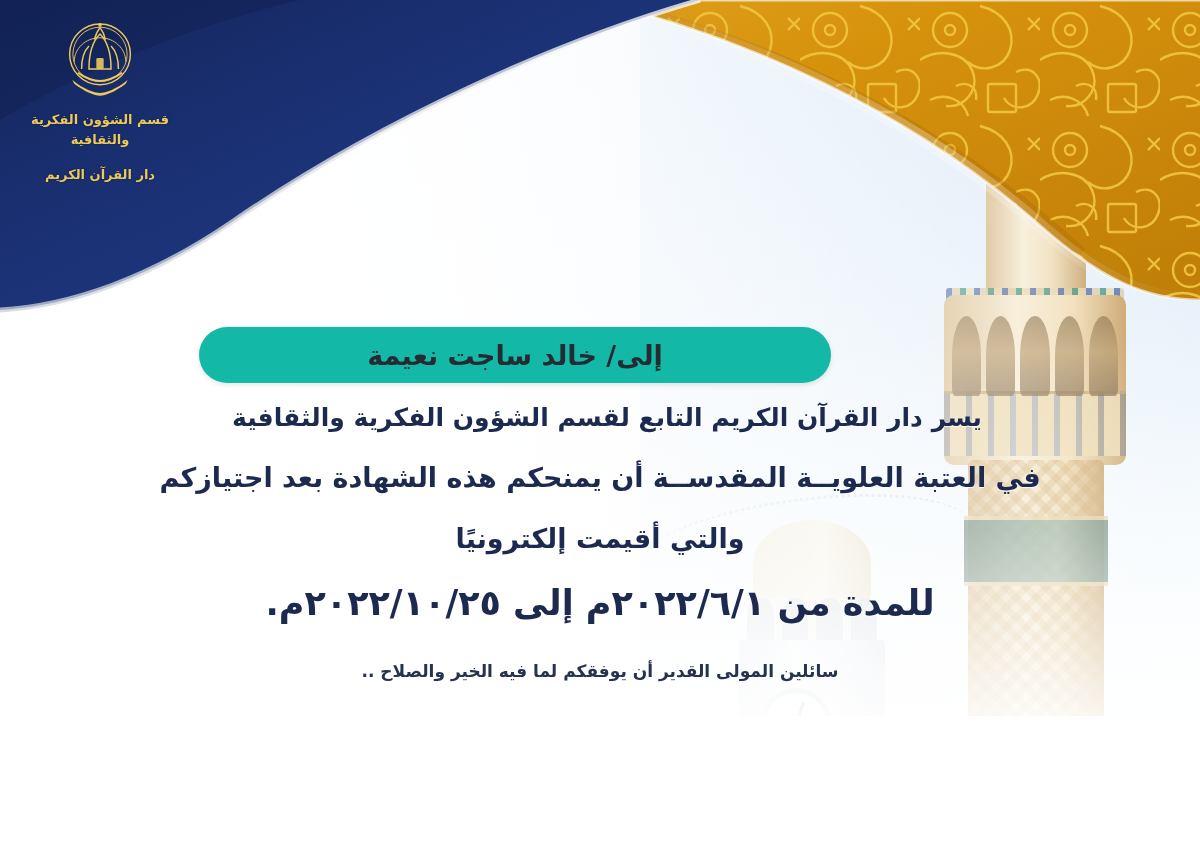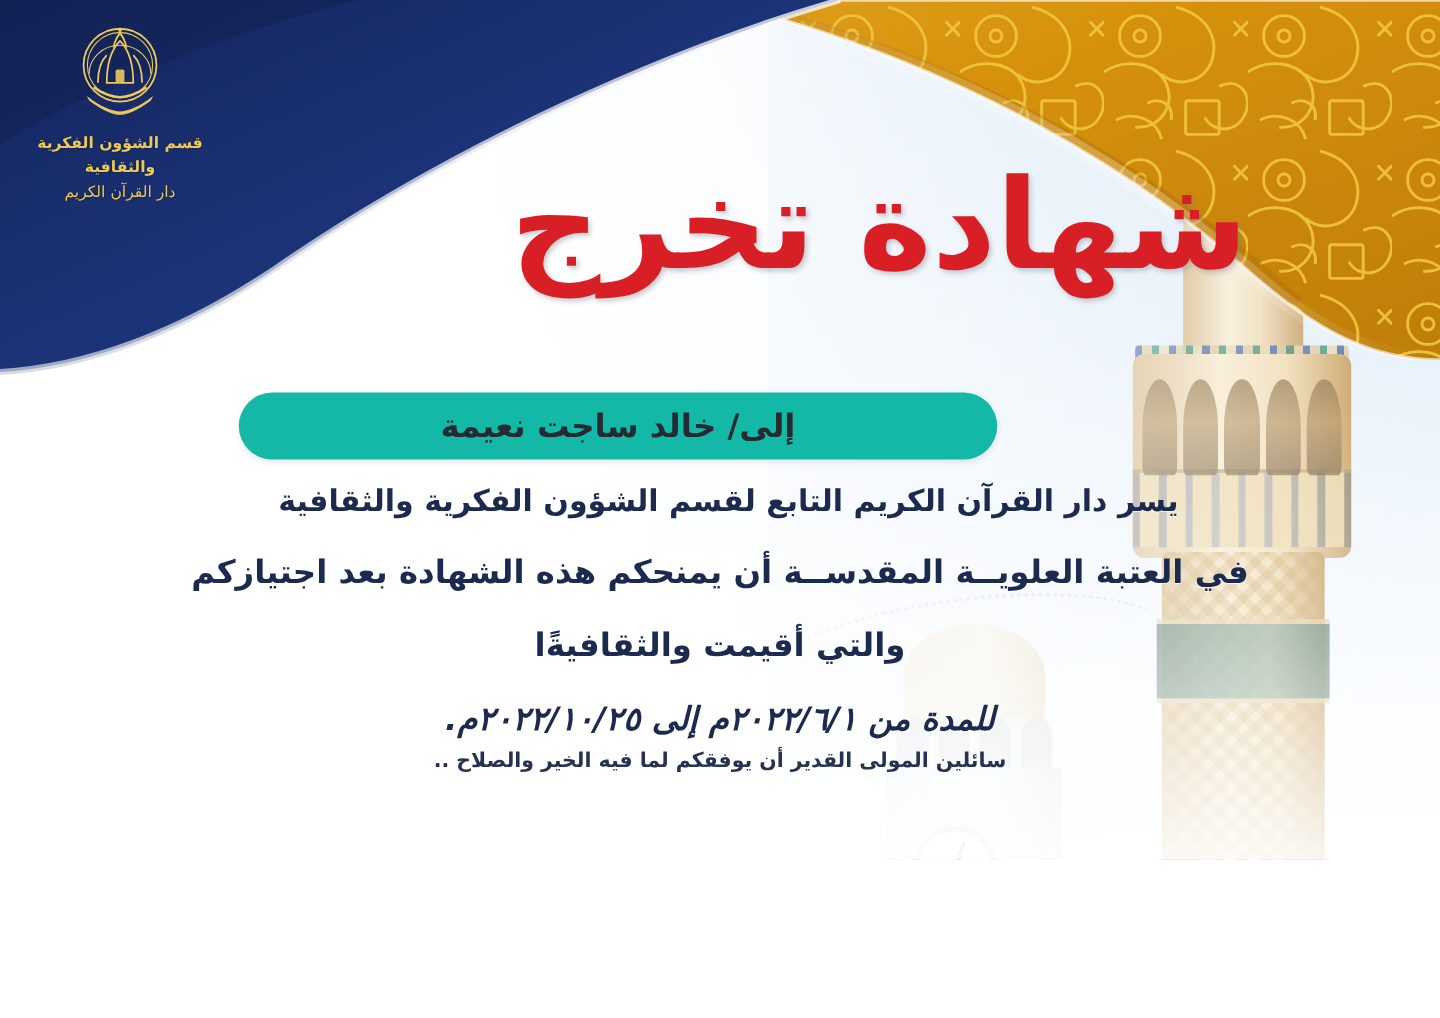--- a/index.html
+++ b/index.html
@@ -150,21 +150,21 @@
     position:relative;
   }
   .emblem svg{ width:100%; height:100%; display:block; }
   .logo-line{
     font-family:"DejaVu Sans",sans-serif;
     color:#ebc95b; line-height:1.5;
     text-shadow:0 0 2px rgba(0,0,0,.4);
     direction:rtl;
   }
   .logo-line1{ font-size:13px; font-weight:700; letter-spacing:.2px; }
-  .logo-line2{ font-size:13px; font-weight:400; margin-top:2px; }
+  .logo-line2{ font-size:13px; font-weight:700; margin-top:16px; }
 
   
   .title{
     position:absolute; z-index:6;
     right:160px; top:122px; width:600px;
     text-align:center;
     font-family:"DejaVu Sans",sans-serif;
     font-size:104px; font-weight:700; line-height:1.25;
     color:#d81f26;
     text-shadow:2px 3px 4px rgba(120,120,130,.38);
@@ -199,21 +199,21 @@
     font-size:26px; font-weight:700; line-height:1.0;
     margin-bottom:34px;
     color:#1b2a4e;
     text-shadow:0 1px 1px rgba(255,255,255,.85);
     white-space:nowrap;
   }
   .bline.l1{ font-size:25px;margin-left:14px; }
   .bline.l2{ font-size:27px; }
   .bline.l3{ font-size:27px; }
   .bline.l4{ font-size:27px; }
-  .bline.l5{ font-size:27px; margin-bottom:11px;font-style:italic; }
+  .bline.l5{ font-size:35px; margin-bottom:40px; }
   .grade{ color:#b3246c; }
   .closing{
     font-size:17px; font-weight:700; color:#26324f;
     white-space:nowrap;
     text-align:center;
   }
 </style>
 </head>
 <body>
 
@@ -333,27 +333,26 @@
           <circle cx="50" cy="14" r="2"></circle>
           <rect x="46" y="50" width="8" height="12" rx="1.6" opacity=".9"></rect>
           <path d="M20,74 C32,84 44,88 50,88 C56,88 68,84 80,74 L78,78 C66,87 56,91 50,91 C44,91 34,87 22,78 Z"></path>
         </g>
       </svg>
     </div>
     <div class="logo-line logo-line1">قسم الشؤون الفكرية والثقافية</div>
     <div class="logo-line logo-line2">دار القرآن الكريم</div>
   </div>
 
-  <div class="title">شهادة تخرج</div>
 
   <div class="name-banner">
     <span>إلى/ خالد ساجت نعيمة</span>
   </div>
 
   <div class="body-text">
     <div class="bline l1">يسر دار القرآن الكريم التابع لقسم الشؤون الفكرية والثقافية</div>
     <div class="bline l2">في العتبة العلويــة المقدســة أن يمنحكم هذه الشهادة بعد اجتيازكم</div>
-    <div class="bline l4">والتي أقيمت والثقافيةًا</div>
+    <div class="bline l4">والتي أقيمت إلكترونيًا</div>
     <div class="bline l5">للمدة من ٢٠٢٢/٦/١م إلى ٢٠٢٢/١٠/٢٥م.</div>
     <div class="closing">سائلين المولى القدير أن يوفقكم لما فيه الخير والصلاح ..</div>
   </div>
 
 </div>
 
 </body></html>

